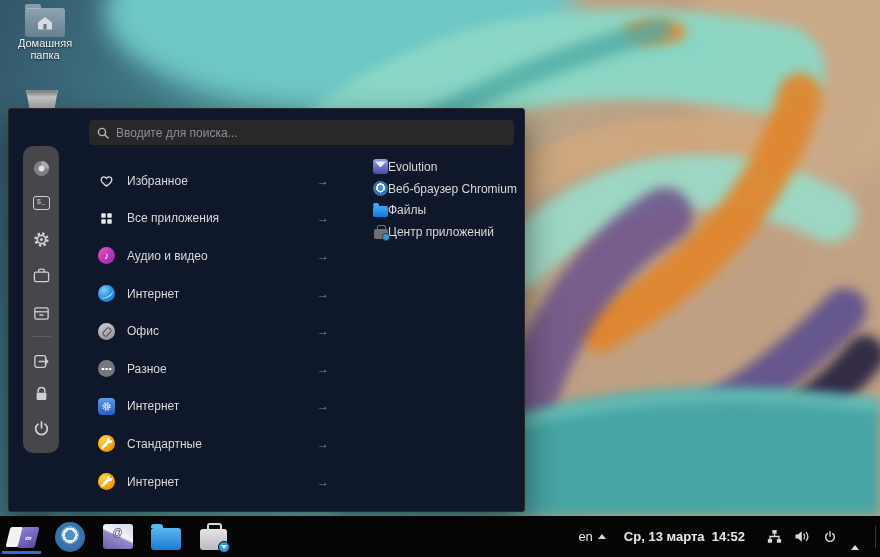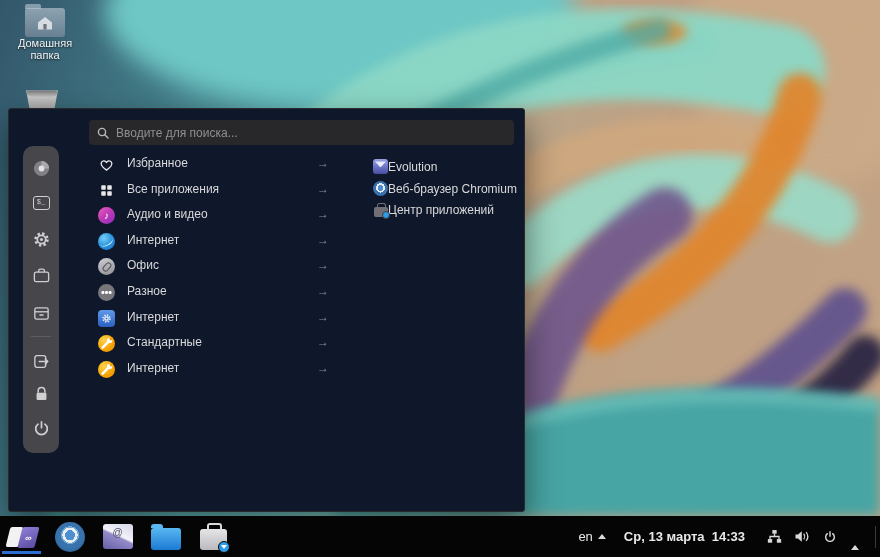--- a/index.html
+++ b/index.html
@@ -43,21 +43,21 @@
   .sidebar { position:absolute; left:14px; top:37px; width:36px; height:307px;
     background:#47474b; border-radius:10px; }
   .sb-ic { position:absolute; left:50%; transform:translateX(-50%); width:20px; height:20px;
     display:flex; align-items:center; justify-content:center; cursor:pointer; }
   .sb-divider { position:absolute; left:8px; width:20px; height:1px; background:#5c5c60; }
   .term-box { width:17px; height:14px; border:1.4px solid #cfcfd2; border-radius:3px;
     font-family:"Liberation Mono",monospace; font-size:7px; line-height:11px; color:#cfcfd2; text-align:center; }
 
   
   .categories { position:absolute; left:84px; top:47px; width:240px; }
-  .cat-row { display:flex; height:25.6px; padding-left:5px; cursor:pointer; border-radius:4px; }
+  .cat-row { display:flex; align-items:center; height:25.6px; padding-left:5px; cursor:pointer; border-radius:4px;margin-top:12px; }
   .cat-label { margin-left:12px; font-size:12px; color:#d9d9db; }
   .cat-arrow { margin-left:auto; margin-right:4px; font-size:12px; color:#8f8f93; }
 
   .ci { width:17px; height:17px; flex:none; position:relative;
     display:flex; align-items:center; justify-content:center; }
   .ci-circle { border-radius:50%; width:17px; height:17px; }
   .ci-audio { background:linear-gradient(140deg,#ee5fc4 0%,#c13bb4 45%,#8a2bc0 100%); }
   .ci-audio span { color:#fff; font-size:10px; font-weight:bold; }
   .ci-inet { background:radial-gradient(circle at 35% 30%, #7ccdf5 0%, #2d9ae0 45%, #1565c0 100%); overflow:hidden; }
   .ci-inet::after { content:""; position:absolute; left:1px; top:4px; width:14px; height:8px;
@@ -346,20 +346,26 @@
       <span class="fav-label">Evolution</span>
     </div>
     <div class="fav-row">
       <span class="fi">
           <span class="ic-chromium-s"></span>
         </span>
       <span class="fav-label">Веб-браузер Chromium</span>
     </div>
     <div class="fav-row">
       <span class="fi">
+          <span class="ic-folder-s"></span>
+        </span>
+      <span class="fav-label">Файлы</span>
+    </div>
+    <div class="fav-row">
+      <span class="fi">
           <span class="ic-appcenter"></span>
         </span>
       <span class="fav-label">Центр приложений</span>
     </div>
   </div>
 </div>
 
 <div class="taskbar">
   <div class="tb-left">
 
@@ -393,21 +399,21 @@
       </div>
     </div>
   </div>
 
   <div class="tb-right">
     <div class="kb">
       <span>en</span>
       <span class="tri-up"></span>
     </div>
 
-    <div class="clock">Ср, 13 марта  14:33</div>
+    <div class="clock">Ср, 13 марта  14:52</div>
 
     <span class="tray-ic">
       <svg width="15" height="15" viewBox="0 0 14 14">
         <rect x="5" y="1" width="4" height="3.4" fill="#d9d9db"></rect>
         <rect x="0.8" y="9.4" width="4" height="3.4" fill="#d9d9db"></rect>
         <rect x="9.2" y="9.4" width="4" height="3.4" fill="#d9d9db"></rect>
         <path d="M7 4.4 V7 M2.8 9.4 V7 H11.2 V9.4" fill="none" stroke="#d9d9db" stroke-width="1.2"></path>
       </svg>
     </span>
 

